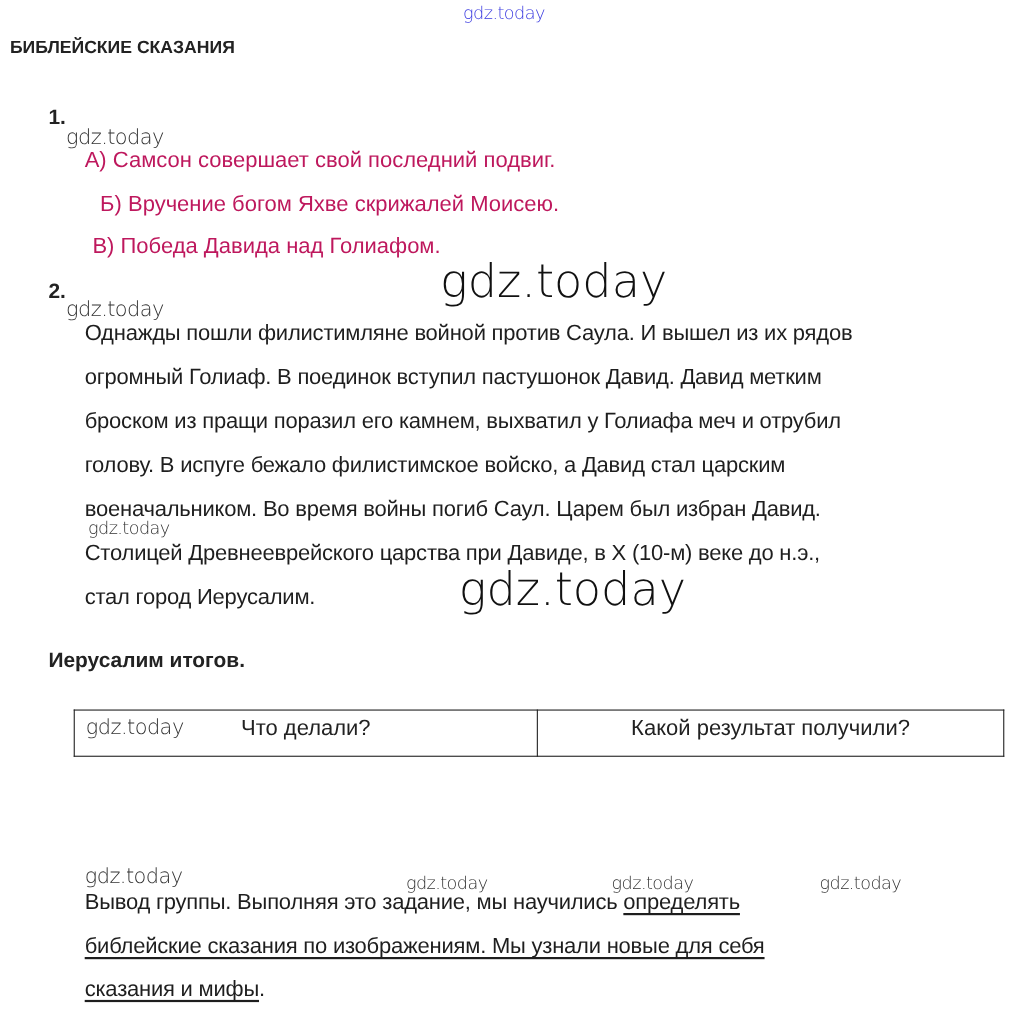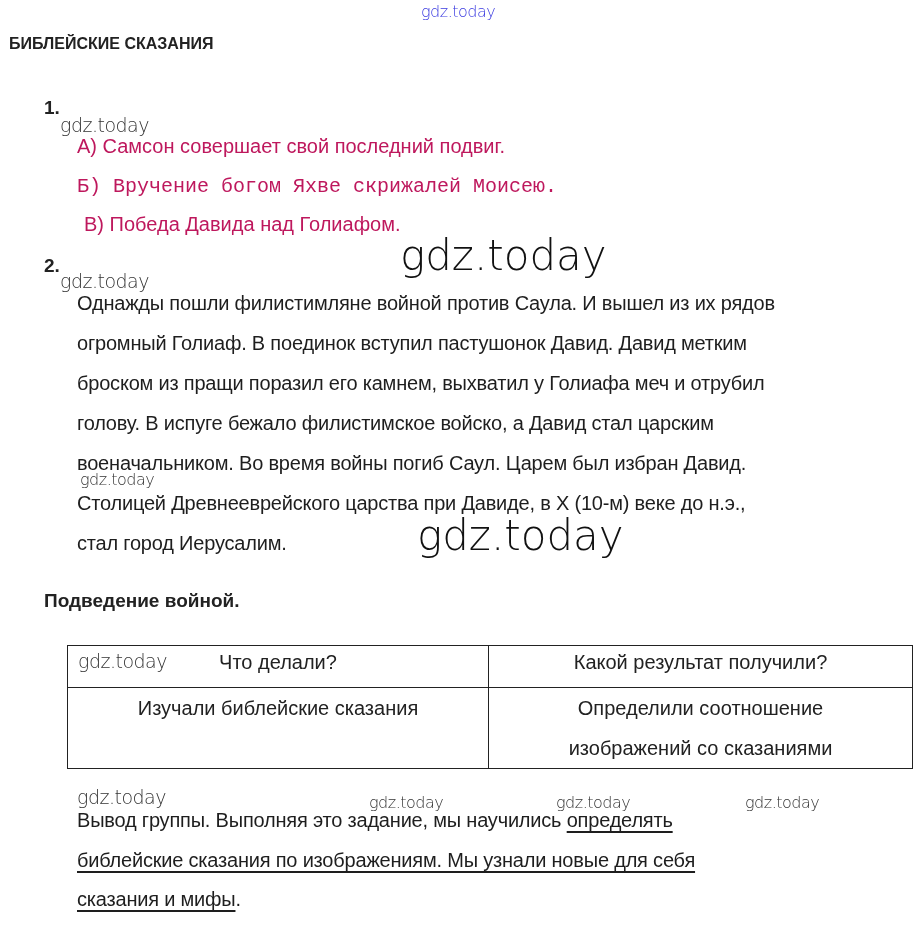--- a/index.html
+++ b/index.html
@@ -45,57 +45,48 @@
 </head>
 <body>
 
 <span class="wm wm-top">gdz.today</span>
 
 <div class="abs title">БИБЛЕЙСКИЕ СКАЗАНИЯ</div>
 
 <div class="abs num" style="left:44px; top:97px;">1.</div>
 <span class="wm wm-s" style="left:60px; top:114px;">gdz.today</span>
 <div class="abs item" style="left:77px; top:135px;">А) Самсон совершает свой последний подвиг.</div>
-<div class="abs item" style="left:77px; top:175px;font-family:Liberation Mono, monospace;">Б) Вручение богом Яхве скрижалей Моисею.</div>
+<div class="abs item" style="left:91px; top:175px;">Б) Вручение богом Яхве скрижалей Моисею.</div>
 <div class="abs item" style="left:68px; top:213px;margin-left:16px;">В) Победа Давида над Голиафом.</div>
 
 <span class="wm wm-l" style="left:400px; top:231px;">gdz.today</span>
 
 <div class="abs num" style="left:44px; top:255px;">2.</div>
 <span class="wm wm-s" style="left:60px; top:270px;">gdz.today</span>
 <div class="abs para" style="left:77px; top:292px;">Однажды пошли филистимляне войной против Саула. И вышел из их рядов</div>
 <div class="abs para" style="left:77px; top:332px;">огромный Голиаф. В поединок вступил пастушонок Давид. Давид метким</div>
 <div class="abs para" style="left:77px; top:372px;">броском из пращи поразил его камнем, выхватил у Голиафа меч и отрубил</div>
 <div class="abs para" style="left:77px; top:412px;text-align:right;">голову. В испуге бежало филистимское войско, а Давид стал царским</div>
 <div class="abs para" style="left:77px; top:452px;">военачальником. Во время войны погиб Саул. Царем был избран Давид.</div>
 <span class="wm wm-xs" style="left:80px; top:470px;">gdz.today</span>
 <div class="abs para" style="left:77px; top:492px;">Столицей Древнееврейского царства при Давиде, в X (10-м) веке до н.э.,</div>
 <div class="abs para" style="left:77px; top:532px;">стал город Иерусалим.</div>
 <span class="wm wm-l" style="left:417px; top:511px;">gdz.today</span>
 
-<div class="abs summary-title">Подведение войной.</div>
+<div class="abs summary-title">Иерусалим итогов.</div>
 
 <table class="res">
   <tbody>
       <tr class="h">
     <td class="c1" style="position:relative;">
       <span class="wm wm-s cell-wm">gdz.today</span>
       <span>Что делали?</span>
     </td>
     <td>
       <span>Какой результат получили?</span>
-    </td>
-  </tr>
-  <tr class="b">
-    <td class="c1">
-      <span>Изучали библейские сказания</span>
-    </td>
-    <td>
-      <div>Определили соотношение</div>
-      <div>изображений со сказаниями</div>
     </td>
   </tr>
 </tbody>
   </table>
 
 <span class="wm wm-s" style="left:77px; top:786px;">gdz.today</span>
 <span class="wm wm-xs" style="left:369px; top:793px;">gdz.today</span>
 <span class="wm wm-xs" style="left:556px; top:793px;">gdz.today</span>
 <span class="wm wm-xs" style="left:745px; top:793px;">gdz.today</span>
 

